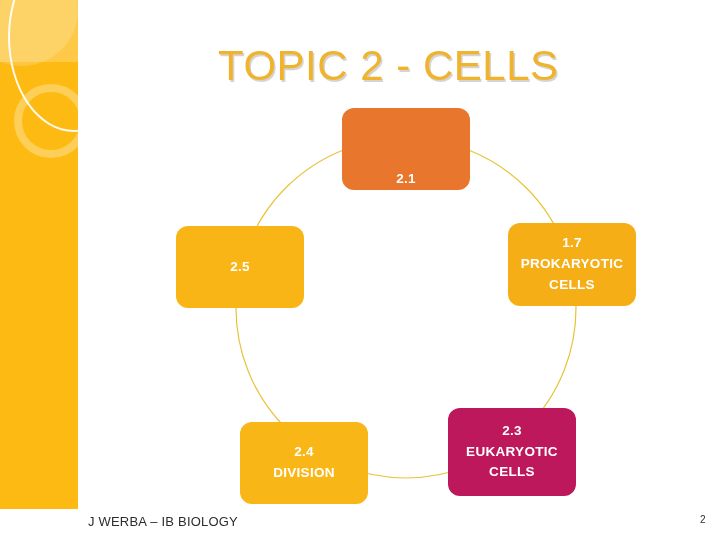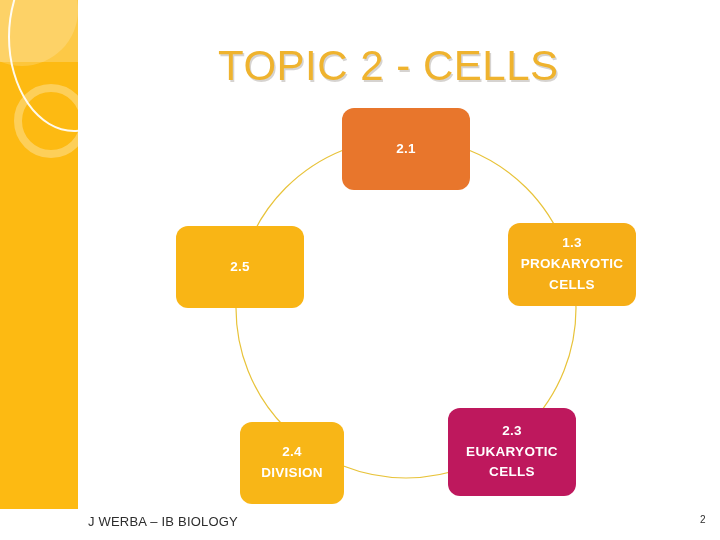--- a/index.html
+++ b/index.html
@@ -116,24 +116,24 @@
     align-items: center;
     justify-content: center;
     box-sizing: border-box;
     letter-spacing: 0.3px;
     font-family: "Liberation Sans", sans-serif;
   }
   .node .num { display: block; }
   .node .lbl { display: block; }
 
   
-  .node-21 { left: 182px; top: 8px;   width: 128px; height: 82px; background: #E8762C; }
+  .node-21 { left: 182px; top: 8px;   width: 128px; height: 82px; background: #E8762C; justify-content: flex-end; }
   .node-22 { left: 348px; top: 123px; width: 128px; height: 83px; background: #F6AE17; }
   .node-23 { left: 288px; top: 308px; width: 128px; height: 88px; background: #be185d; }
-  .node-24 { left: 80px;  top: 322px; width: 104px; height: 82px; background: #F8B617; }
+  .node-24 { left: 80px;  top: 322px; width: 128px; height: 82px; background: #F8B617; }
   .node-25 { left: 16px;  top: 126px; width: 128px; height: 82px; background: #F9B515; }
 
   
   .footer-note {
     position: absolute;
     left: 88px;
     top: 514px;
     font-size: 13px;
     color: #2d2d2d;
     letter-spacing: 0.2px;
@@ -167,21 +167,21 @@
 
     <svg class="cycle-ring" viewBox="0 0 490 410">
       <circle cx="246" cy="208" r="170" fill="none" stroke="#E8C33A" stroke-width="1.2"></circle>
     </svg>
 
     <div class="node node-21">
       <span class="num">2.1</span>
     </div>
 
     <div class="node node-22">
-      <span class="num">1.3</span>
+      <span class="num">1.7</span>
       <span class="lbl">PROKARYOTIC CELLS</span>
     </div>
 
     <div class="node node-23">
       <span class="num">2.3</span>
       <span class="lbl">EUKARYOTIC CELLS</span>
     </div>
 
     <div class="node node-24">
       <span class="num">2.4</span>

